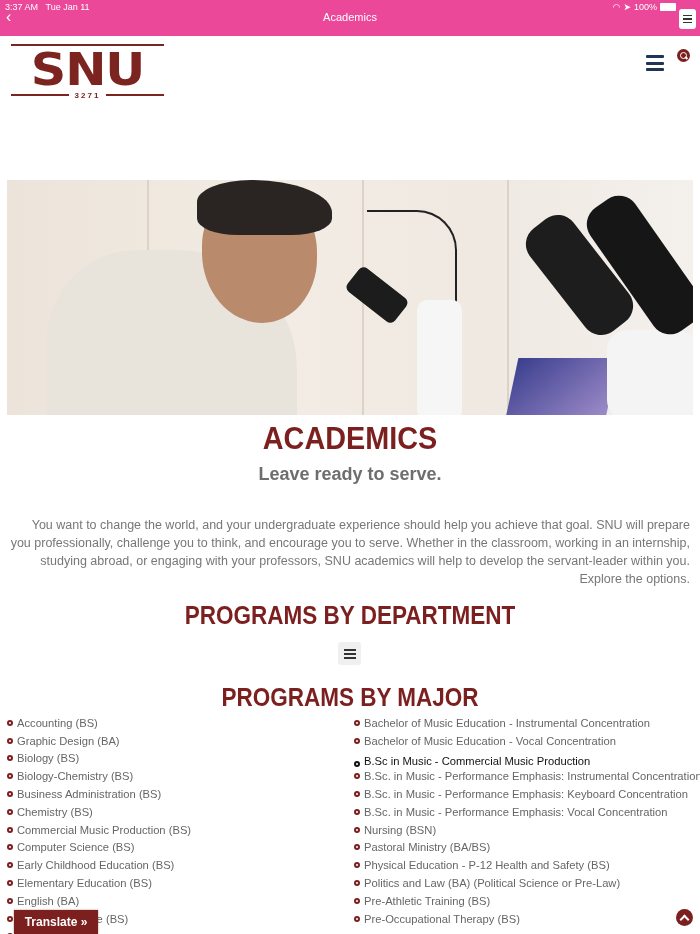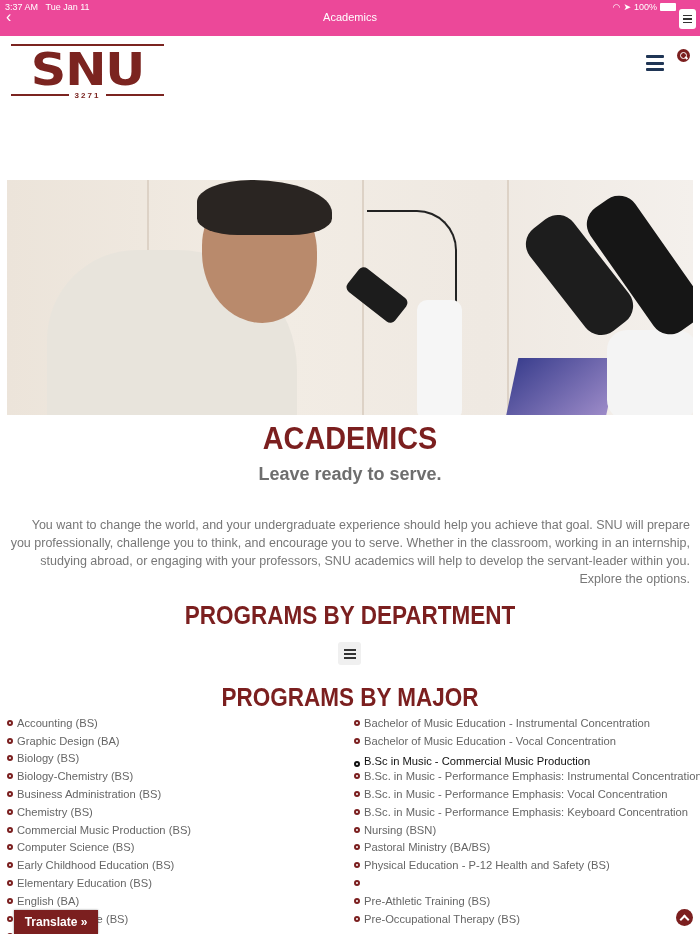--- a/index.html
+++ b/index.html
@@ -199,40 +199,41 @@
   <li class="active">
       <span class="bullet"></span>
       <span>B.Sc in Music - Commercial Music Production</span>
     </li>
   <li>
       <span class="bullet"></span>
       <span>B.Sc. in Music - Performance Emphasis: Instrumental Concentration</span>
     </li>
   <li>
       <span class="bullet"></span>
+      <span>B.Sc. in Music - Performance Emphasis: Keyboard Concentration</span>
+    </li>
+  <li>
+      <span class="bullet"></span>
       <span>B.Sc. in Music - Performance Emphasis: Vocal Concentration</span>
     </li>
   <li>
       <span class="bullet"></span>
-      <span>B.Sc. in Music - Performance Emphasis: Keyboard Concentration</span>
-    </li>
-  <li>
-      <span class="bullet"></span>
       <span>Nursing (BSN)</span>
     </li>
   <li>
       <span class="bullet"></span>
       <span>Pastoral Ministry (BA/BS)</span>
     </li>
   <li>
       <span class="bullet"></span>
       <span>Physical Education - P-12 Health and Safety (BS)</span>
     </li>
   <li>
       <span class="bullet"></span>
+      <span>Politics and Law (BA) (Political Science or Pre-Law)</span>
     </li>
   <li>
       <span class="bullet"></span>
       <span>Pre-Athletic Training (BS)</span>
     </li>
   <li>
       <span class="bullet"></span>
       <span>Pre-Occupational Therapy (BS)</span>
     </li>
 </ul>

